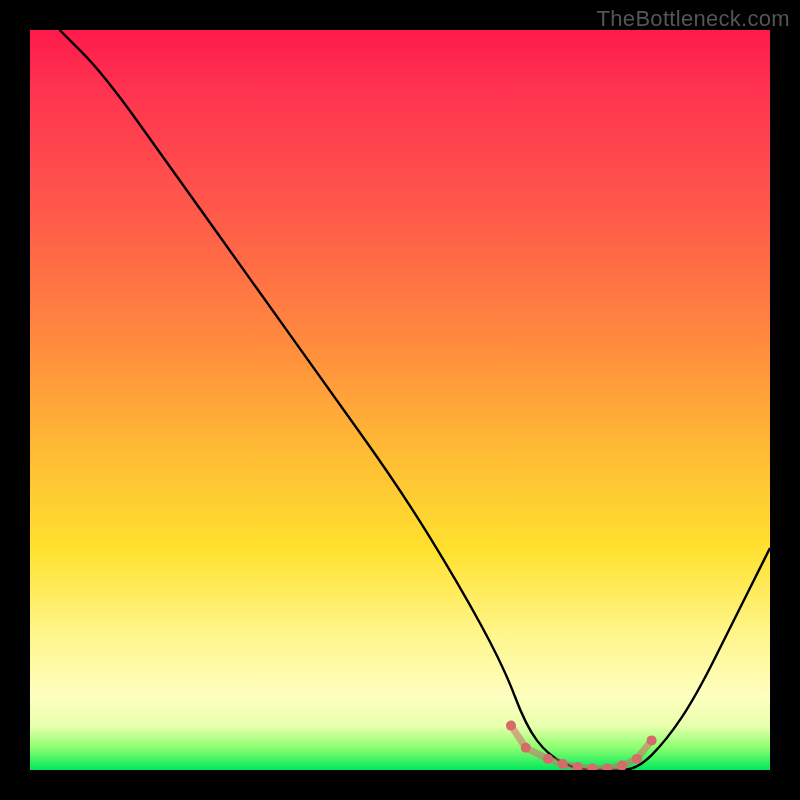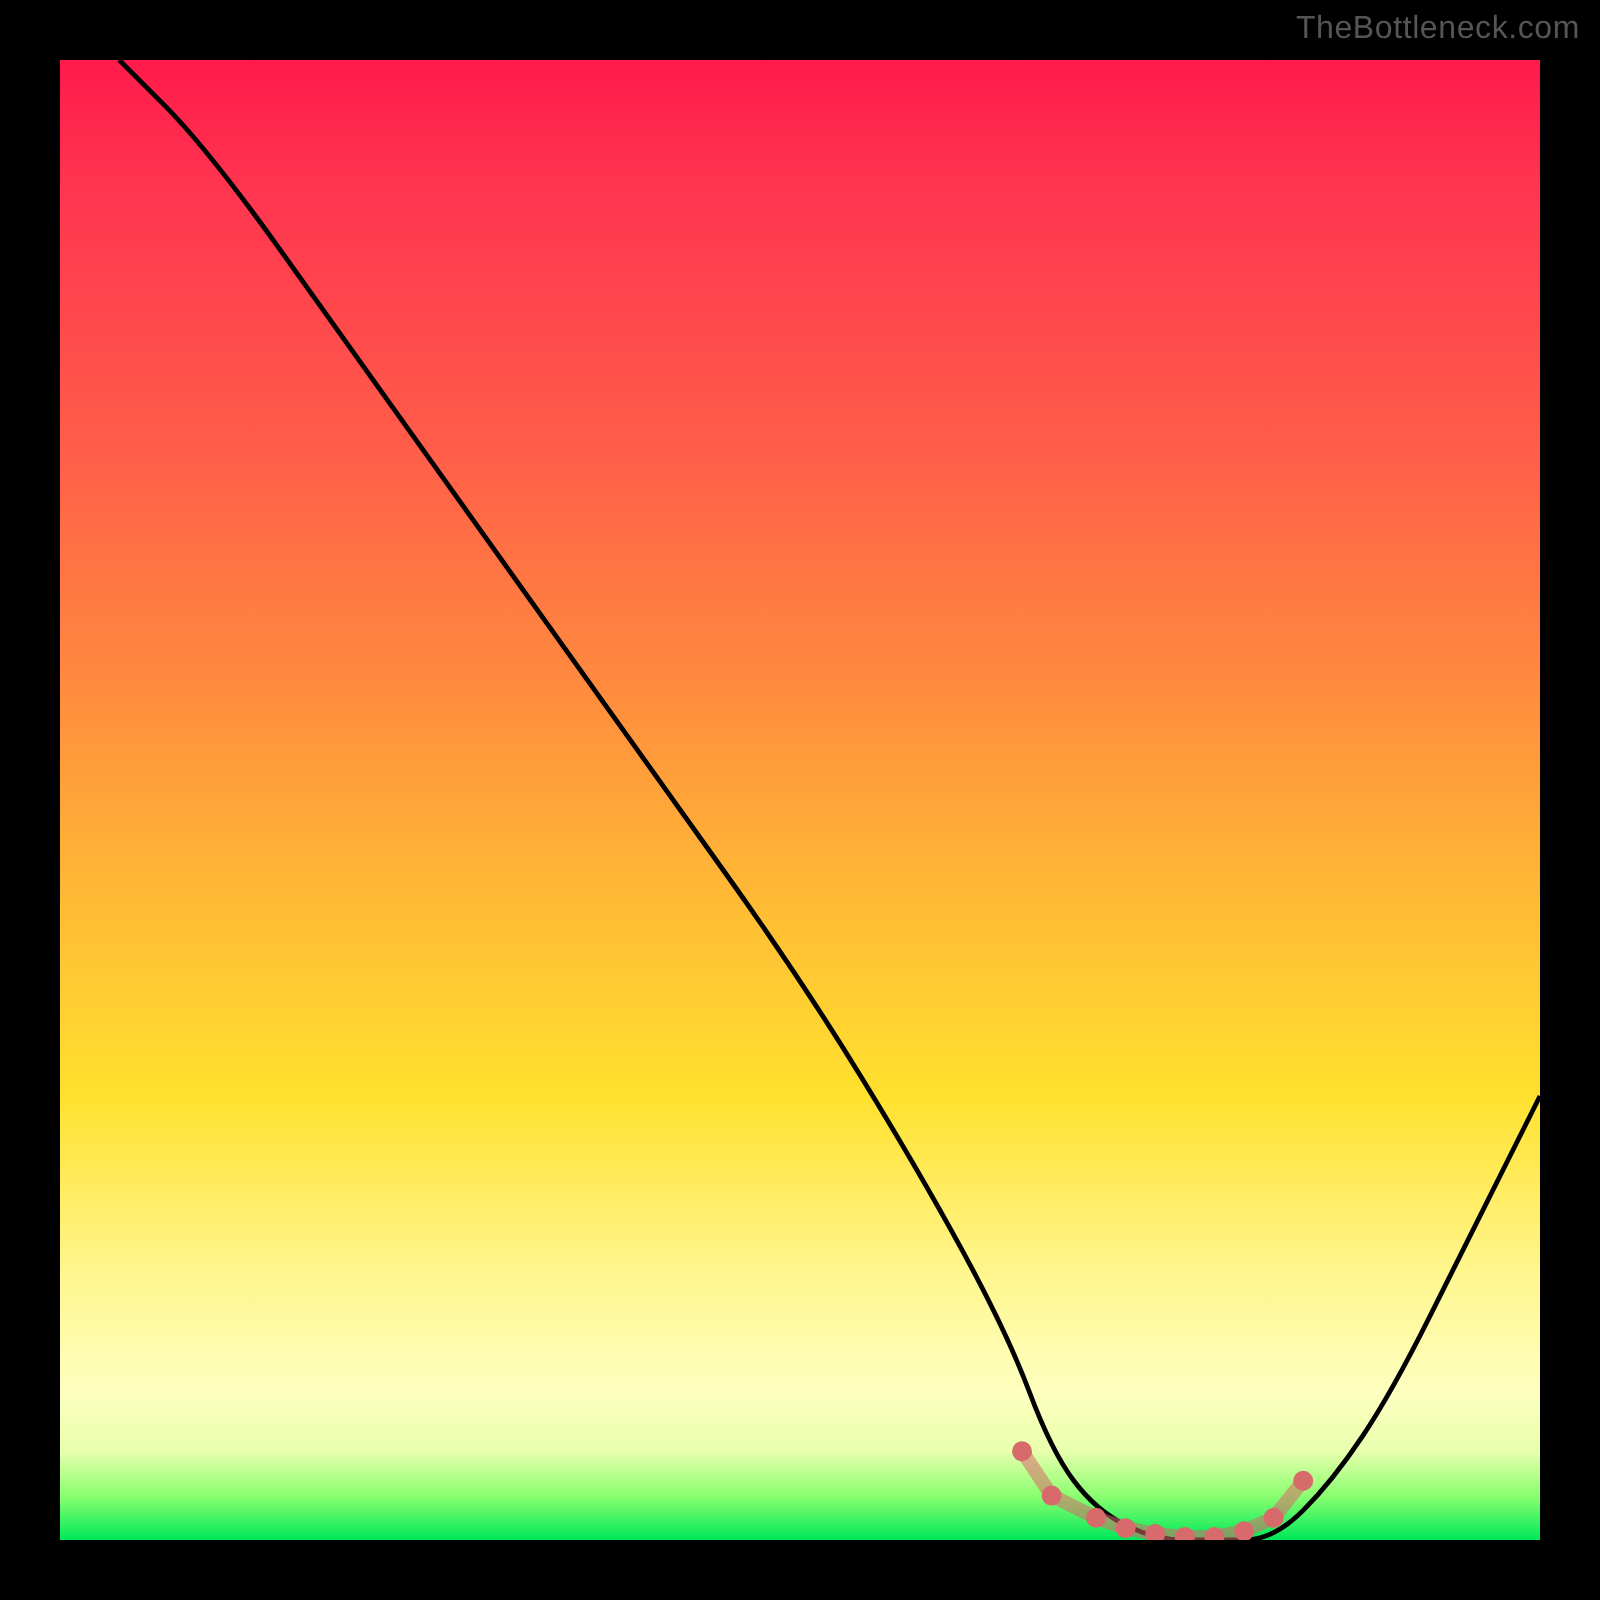--- a/index.html
+++ b/index.html
@@ -15,21 +15,21 @@
     position: relative;
     width: 800px;
     height: 800px;
     background: #000;
   }
   .watermark {
     position: absolute;
     top: 6px;
     right: 10px;
     color: #555;
-    font-size: 16px;
+    font-size: 22px;
     font-weight: 500;
     letter-spacing: 0.3px;
     z-index: 5;
   }
   .plot-area {
     position: absolute;
     left: 30px;
     top: 30px;
     width: 740px;
     height: 740px;

